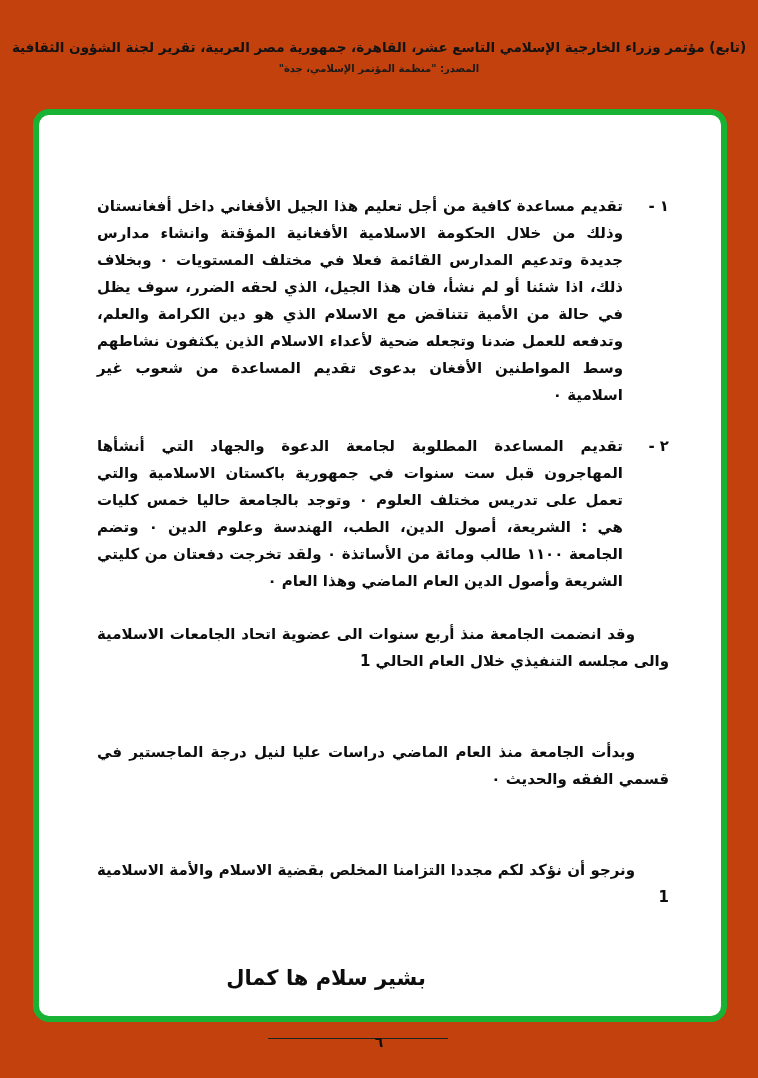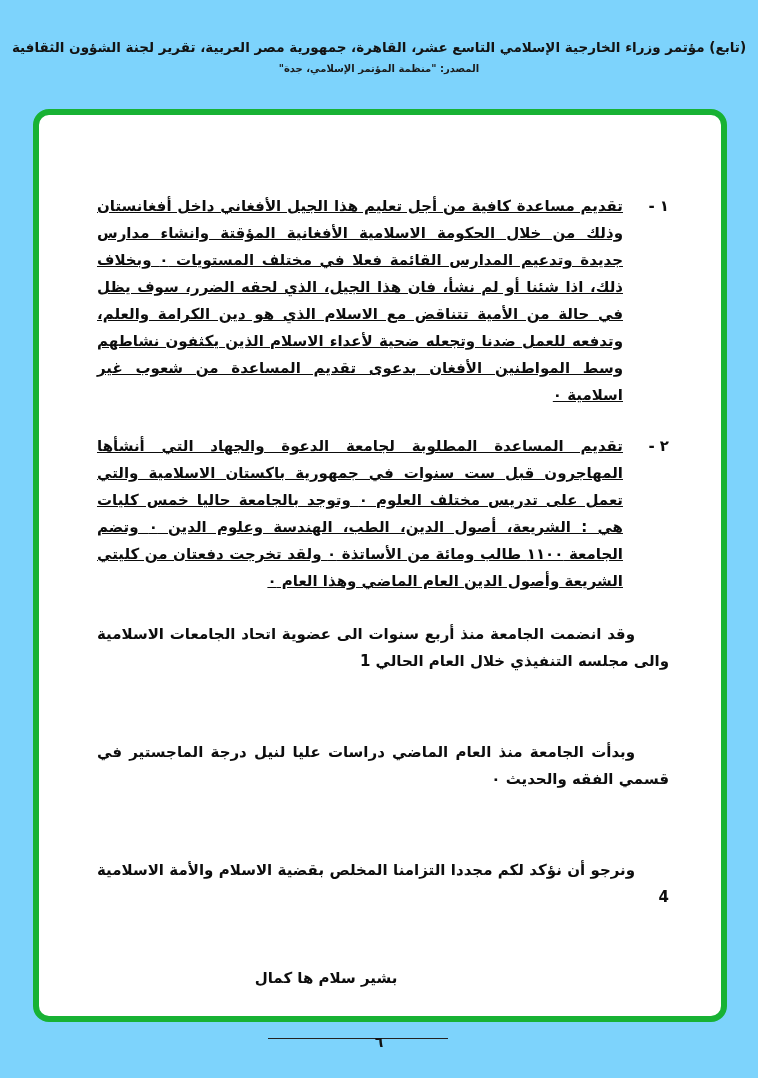--- a/index.html
+++ b/index.html
@@ -2,21 +2,21 @@
 <html lang="ar"><head>
 <meta charset="utf-8">
 <style>
   * { margin: 0; padding: 0; box-sizing: border-box; }
   html, body { background: #ffffff; }
   .page {
     position: relative;
     width: 758px;
     height: 1078px;
     margin: 0 auto;
-    background: #7dd3fc;
+    background: #c2410c;
     font-family: "DejaVu Sans", sans-serif;
     color: #111111;
     overflow: hidden;
   }
   
   .doc-header {
     position: absolute;
     top: 38px;
     left: 0;
     width: 100%;
@@ -62,36 +62,35 @@
     gap: 12px;
     margin-bottom: 24px;
   }
   .item-marker {
     flex: 0 0 34px;
     white-space: nowrap;
   }
   .item-body {
     flex: 1;
     text-align: justify;
-    text-decoration: underline;
   }
   
   .para {
     text-indent: 34px;
     margin-top: 26px;
   }
   .para.gap-large { margin-top: 64px; }
   
   .signature {
     position: relative;
     left: -57px;
     margin-top: 52px;
     text-align: center;
     line-height: 31px;
-    font-size: 15px;
+    font-size: 21px;
     font-weight: bold;
   }
   .signature-rule {
     position: relative;
     left: -25px;
     width: 180px;
     height: 0;
     border-top: 1.5px solid #222222;
     margin: 44px auto 0 auto;
   }
@@ -127,21 +126,21 @@
 
       <div class="list-item">
         <span class="item-marker">٢ -</span>
         <span class="item-body">تقديم المساعدة المطلوبة لجامعة الدعوة والجهاد التي أنشأها المهاجرون قبل ست سنوات في جمهورية باكستان الاسلامية والتي تعمل على تدريس مختلف العلوم ٠ وتوجد بالجامعة حاليا خمس كليات هي : الشريعة، أصول الدين، الطب، الهندسة وعلوم الدين ٠ وتضم الجامعة ١١٠٠ طالب ومائة من الأساتذة ٠ ولقد تخرجت دفعتان من كليتي الشريعة وأصول الدين العام الماضي وهذا العام ٠</span>
       </div>
 
       <div class="para">وقد انضمت الجامعة منذ أربع سنوات الى عضوية اتحاد الجامعات الاسلامية والى مجلسه التنفيذي خلال العام الحالي 1</div>
 
       <div class="para gap-large">وبدأت الجامعة منذ العام الماضي دراسات عليا لنيل درجة الماجستير في قسمي الفقه والحديث ٠</div>
 
-      <div class="para gap-large">ونرجو أن نؤكد لكم مجددا التزامنا المخلص بقضية الاسلام والأمة الاسلامية 4</div>
+      <div class="para gap-large">ونرجو أن نؤكد لكم مجددا التزامنا المخلص بقضية الاسلام والأمة الاسلامية 1</div>
 
       <div class="signature">
         <div>بشير سلام ها كمال</div>
       </div>
 
       <div class="signature-rule"></div>
 
     </div>
   </div>
 

